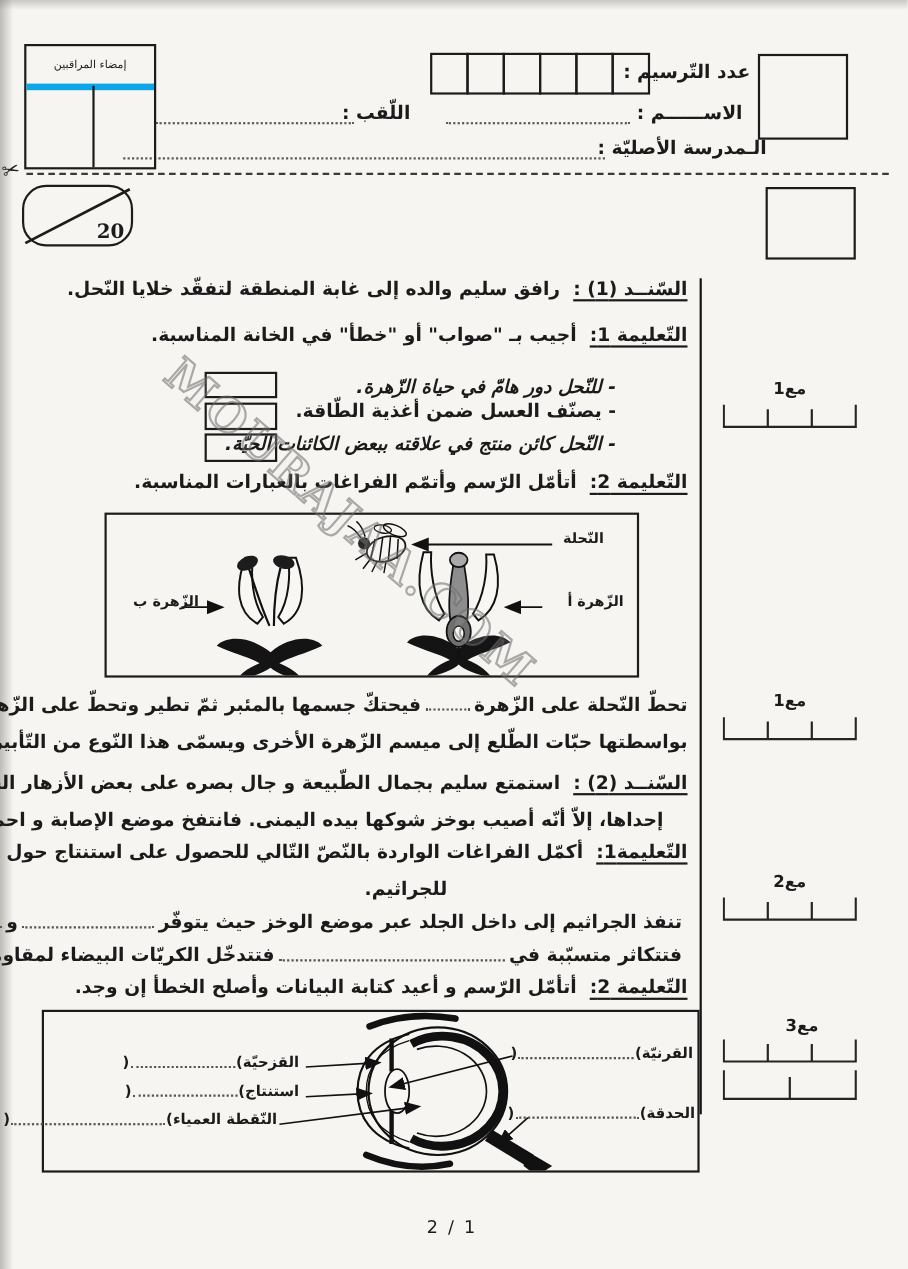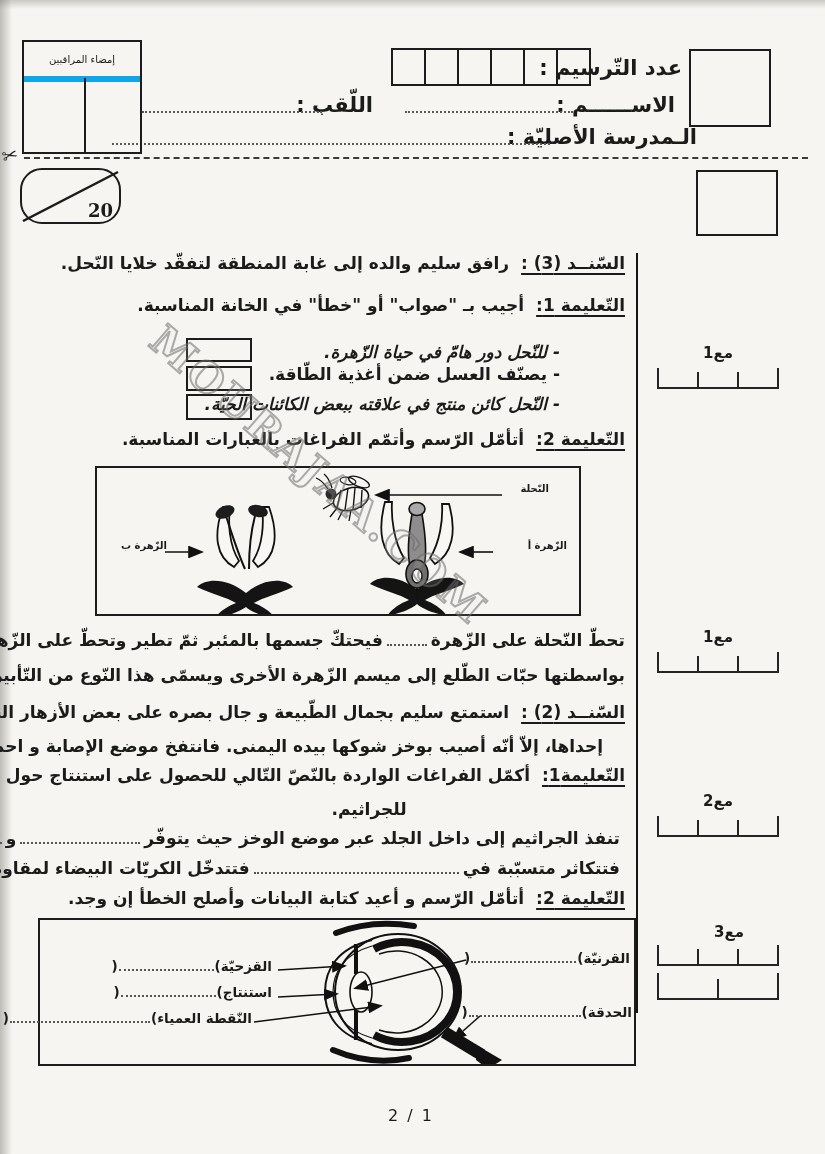--- a/index.html
+++ b/index.html
@@ -14,22 +14,22 @@
   .shade-top{position:absolute;left:0;top:0;width:100%;height:9px;
     background:linear-gradient(to bottom, rgba(120,118,112,.35), rgba(120,118,112,0));pointer-events:none;}
   .abs{position:absolute;}
   .line{position:absolute;direction:rtl;text-align:right;font-size:17px;font-weight:700;white-space:nowrap;}
   .title{text-decoration:underline;text-decoration-thickness:2px;text-underline-offset:4px;margin-left:6px;}
   .blank{display:inline-block;border-bottom:2px dotted #555;height:14px;vertical-align:baseline;margin:0 4px;}
   .dotline{position:absolute;border-bottom:2px dotted #5a5a5a;height:16px;}
   .box{position:absolute;border:2px solid #1c1c1c;background:transparent;}
   .cellrow{position:absolute;display:flex;}
   .cellrow .cell{width:31px;height:34px;border:2px solid #1c1c1c;margin-left:-2px;}
-  .hlabel{position:absolute;direction:rtl;font-size:21px;font-weight:700;white-space:nowrap;}
-  .diagram-label{position:absolute;direction:rtl;font-size:10px;font-weight:700;white-space:nowrap;}
+  .hlabel{position:absolute;direction:rtl;font-size:17px;font-weight:700;white-space:nowrap;}
+  .diagram-label{position:absolute;direction:rtl;font-size:13px;font-weight:700;white-space:nowrap;}
   .eyerow{position:absolute;display:flex;flex-direction:row-reverse;align-items:flex-end;font-size:13.5px;font-weight:700;white-space:nowrap;}
   .eyerow .dots{display:inline-block;border-bottom:2px dotted #555;height:11px;margin:0 1px 3px 1px;}
   .eyerow .paren{direction:ltr;unicode-bidi:bidi-override;font-weight:700;}
   .margin-label{position:absolute;direction:rtl;font-size:15px;font-weight:700;width:122px;text-align:center;}
   .watermark{
     position:absolute;left:172px;top:316px;transform:rotate(41deg);transform-origin:0 0;
     font-size:41px;font-weight:700;letter-spacing:3px;white-space:nowrap;
     color:rgba(230,230,230,0.12);-webkit-text-stroke:2px rgba(105,105,105,0.55);
     z-index:60;pointer-events:none;font-family:"DejaVu Serif", serif;
   }
@@ -103,21 +103,21 @@
 
 <div class="margin-label" style="left:668px;top:923px;">مع3</div>
 <svg class="abs" style="left:657px;top:943px;" width="122" height="24" viewBox="0 0 122 24">
   <path d="M1,2 V22 H121 V2 M41,6 V22 M81,6 V22" fill="none" stroke="#252525" stroke-width="2"></path>
 </svg>
 <svg class="abs" style="left:657px;top:971px;" width="122" height="30" viewBox="0 0 122 30">
   <path d="M1,2 V28 H121 V2 M61,8 V28" fill="none" stroke="#252525" stroke-width="2"></path>
 </svg>
 
 <div class="line" style="left:30px;right:200px;top:253px;">
-  <span class="title">السّنــد (3) :</span>
+  <span class="title">السّنــد (1) :</span>
   <span>رافق سليم والده إلى غابة المنطقة لتفقّد خلايا النّحل.</span>
 </div>
 
 <div class="line" style="left:30px;right:200px;top:295px;">
   <span class="title">التّعليمة 1:</span>
   <span>أجيب بـ "صواب" أو "خطأ" في الخانة المناسبة.</span>
 </div>
 
 <div class="line" style="left:30px;right:265px;top:342px;font-style:italic;">- للنّحل دور هامّ في حياة الزّهرة.</div>
 <div class="line" style="left:30px;right:265px;top:364px;">- يصنّف العسل ضمن أغذية الطّاقة.</div>

